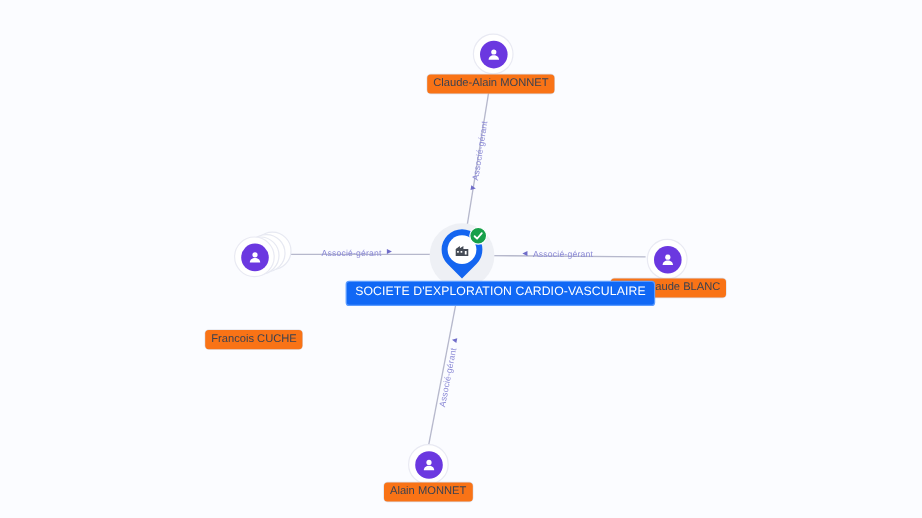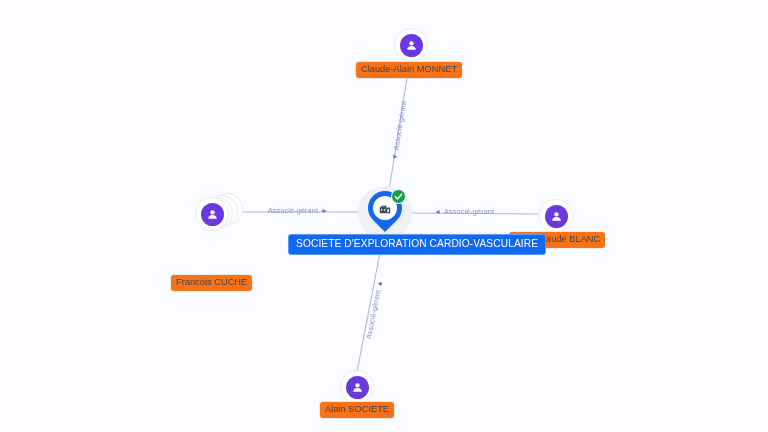--- a/index.html
+++ b/index.html
@@ -243,21 +243,21 @@
   <div class="person-node" style="left:340px; top:370px;">
     <div class="avatar-outer">
       <div class="avatar-circle">
         <svg width="13" height="13" viewBox="0 0 24 24" fill="#ffffff">
           <circle cx="12" cy="8" r="4"></circle>
           <path d="M4 20c0-4.4 3.6-7 8-7s8 2.6 8 7z"></path>
         </svg>
       </div>
     </div>
   </div>
-  <div class="node-name" style="left:320px; top:402px;">Alain SOCIETE</div>
+  <div class="node-name" style="left:320px; top:402px;">Alain MONNET</div>
 
   <div class="company-node" style="left:358px; top:186px;">
     <div class="company-halo"></div>
     <div class="pin">
       <div class="pin-inner">
         <svg width="14" height="14" viewBox="0 0 24 24" fill="#454b55">
           <path d="M3 21V11l6-4v3l5-3v4h7v10z"></path>
           <rect x="5" y="14" width="2.4" height="2.4" fill="#ffffff"></rect>
           <rect x="10" y="14" width="2.4" height="2.4" fill="#ffffff"></rect>
           <rect x="16" y="14" width="2.6" height="5" fill="#ffffff"></rect>

